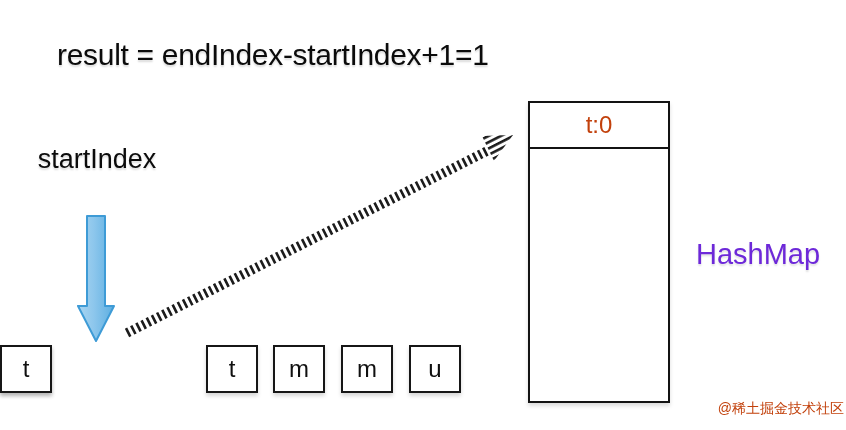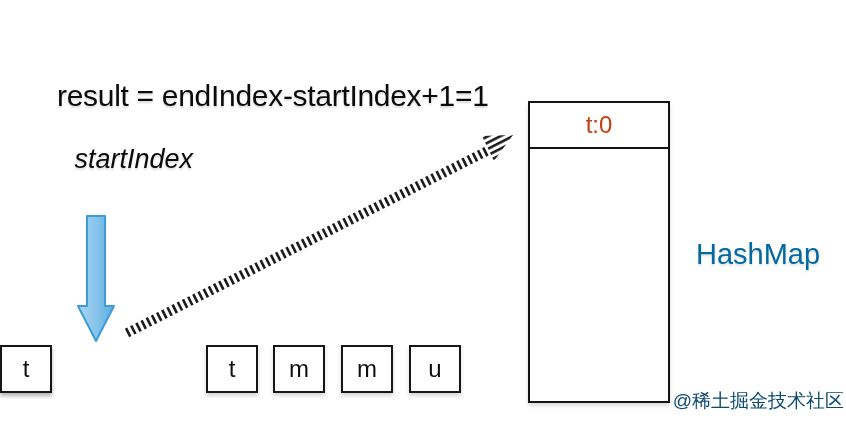--- a/index.html
+++ b/index.html
@@ -14,33 +14,31 @@
   }
   .formula-title {
     position: absolute;
     left: 57px;
     top: 38px;
     font-size: 30px;
     letter-spacing: -0.3px;
     color: #0b0b0b;
     text-shadow: 0 2px 2px rgba(0,0,0,0.15);
     white-space: nowrap;
-    margin-top: 41px;
   }
   .pointer-labels {
     position: absolute;
     left: 1px;
     top: 142px;
     width: 192px;
-    text-align: right;
+    text-align: center;
     font-size: 27px;
     line-height: 35px;
     color: #0b0b0b;
     text-shadow: 0 2px 2px rgba(0,0,0,0.15);
-    font-style: italic;
   }
   .arrow-layer {
     position: absolute;
     left: 0; top: 0;
     width: 846px; height: 430px;
     pointer-events: none;
   }
   .char-cell {
     position: absolute;
     top: 345px;
@@ -82,30 +80,30 @@
     justify-content: center;
     font-size: 24px;
     color: #c2410c;
   }
   .hm-body { flex: 1; }
   .hashmap-label {
     position: absolute;
     left: 696px;
     top: 238px;
     font-size: 29px;
-    color: #0369a1;
+    color: #6d28d9;
     text-shadow: 0 2px 2px rgba(0,0,0,0.12);
     white-space: nowrap;
   }
   .watermark {
     position: absolute;
     right: 2px;
-    top: 388px;
-    font-size: 19px;
-    color: #0c4a6e;
+    top: 400px;
+    font-size: 14px;
+    color: #c2410c;
     white-space: nowrap;
   }
 </style>
 </head>
 <body>
 
 <div class="canvas">
 
   <div class="formula-title">result = endIndex-startIndex+1=1</div>
 

